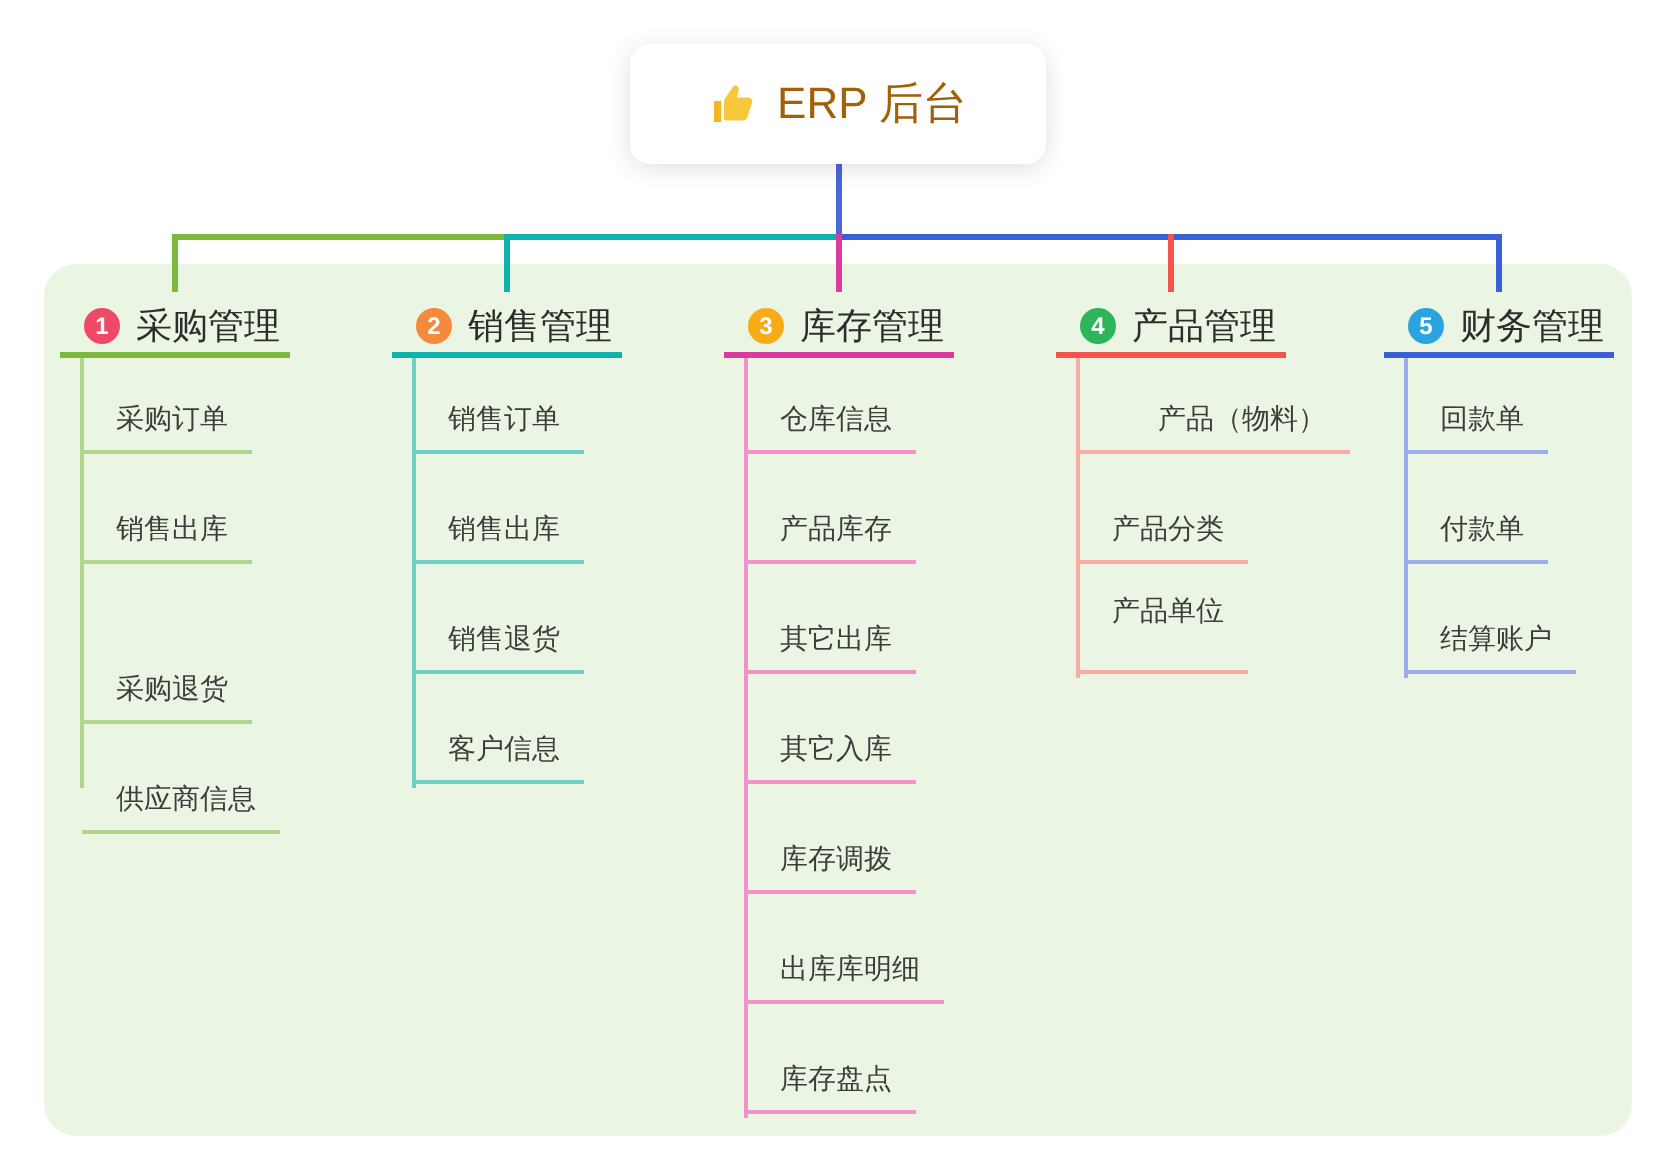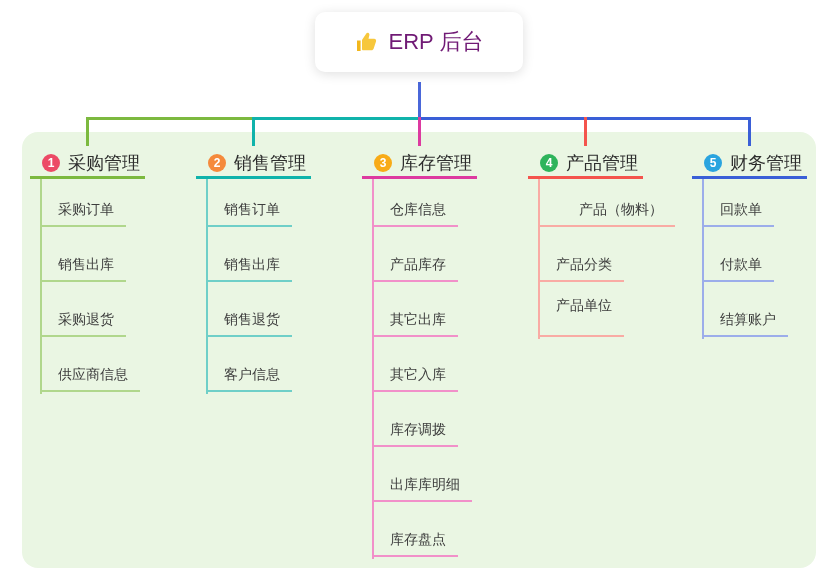--- a/index.html
+++ b/index.html
@@ -1,25 +1,25 @@
 <!DOCTYPE html>
 <html><head>
 <meta charset="utf-8">
 <style>
   html,body{margin:0;padding:0;background:#ffffff;}
   body{font-family:"Liberation Sans","DejaVu Sans",sans-serif;}
   .stage{position:relative;width:839px;height:588px;background:#fff;overflow:hidden;}
   .panel{position:absolute;left:22px;top:132px;width:794px;height:436px;border-radius:16px;}
   .abs{position:absolute;}
   .root-node{
-    position:absolute;left:315px;top:12px;width:208px;height:60px;
+    position:absolute;left:315px;top:22px;width:208px;height:60px;
     background:#ffffff;border-radius:10px;
     box-shadow:0 2px 12px rgba(0,0,0,0.13);
     display:flex;align-items:center;justify-content:center;gap:10px;
-    font-size:22px;color:#701a75;cursor:pointer;
+    font-size:22px;color:#a16207;cursor:pointer;
   }
   .thumb{width:24px;height:24px;flex:0 0 auto;}
   .branch{position:absolute;top:150px;width:160px;}
   .branch-title{
     width:115px;box-sizing:border-box;height:29px;
     display:flex;align-items:center;gap:8px;padding-left:12px;
     border-bottom:3px solid #000;cursor:pointer;
   }
   .badge{
     width:18px;height:18px;border-radius:50%;flex:0 0 auto;
@@ -68,21 +68,21 @@
           <span class="branch-label">采购管理</span>
         </div>
         <div class="spine" style="background: rgb(176, 215, 140); height: 215px;"></div>
         <ul class="children">
           <li style="border-bottom-color: rgb(176, 215, 140);">
             <span>采购订单</span>
           </li>
           <li style="border-bottom-color: rgb(176, 215, 140);">
             <span>销售出库</span>
           </li>
-          <li style="border-bottom-color: rgb(176, 215, 140);">
+          <li style="border-bottom-color: rgb(176, 215, 140); margin-top: 25px;">
             <span>采购退货</span>
           </li>
           <li style="border-bottom-color: rgb(176, 215, 140);">
             <span>供应商信息</span>
           </li>
         </ul>
       </div>
       <div class="branch" style="left: 196px;">
         <div class="branch-title" style="border-bottom-color: rgb(16, 179, 171);">
           <span class="badge" style="background: rgb(245, 138, 60);">2</span>

